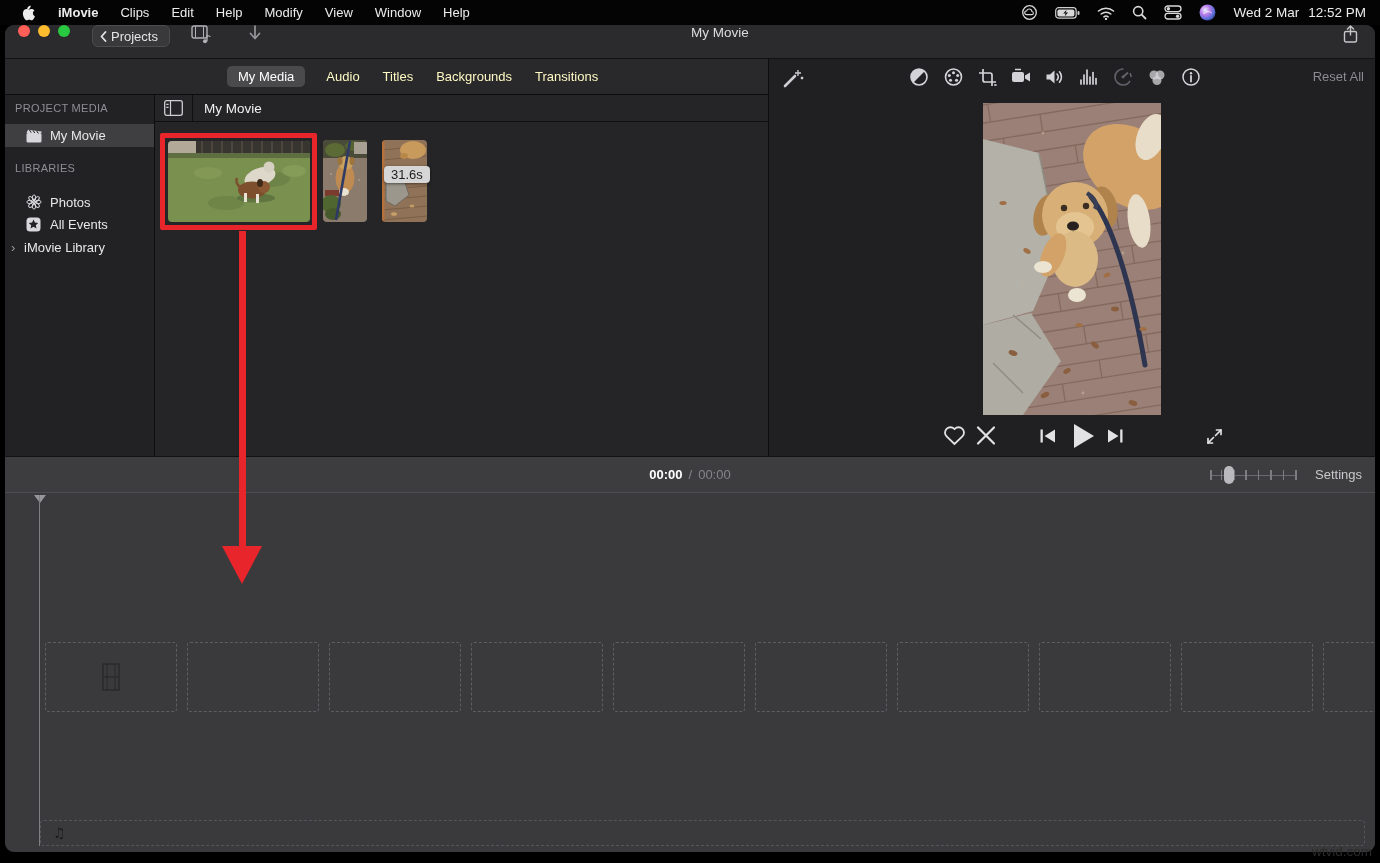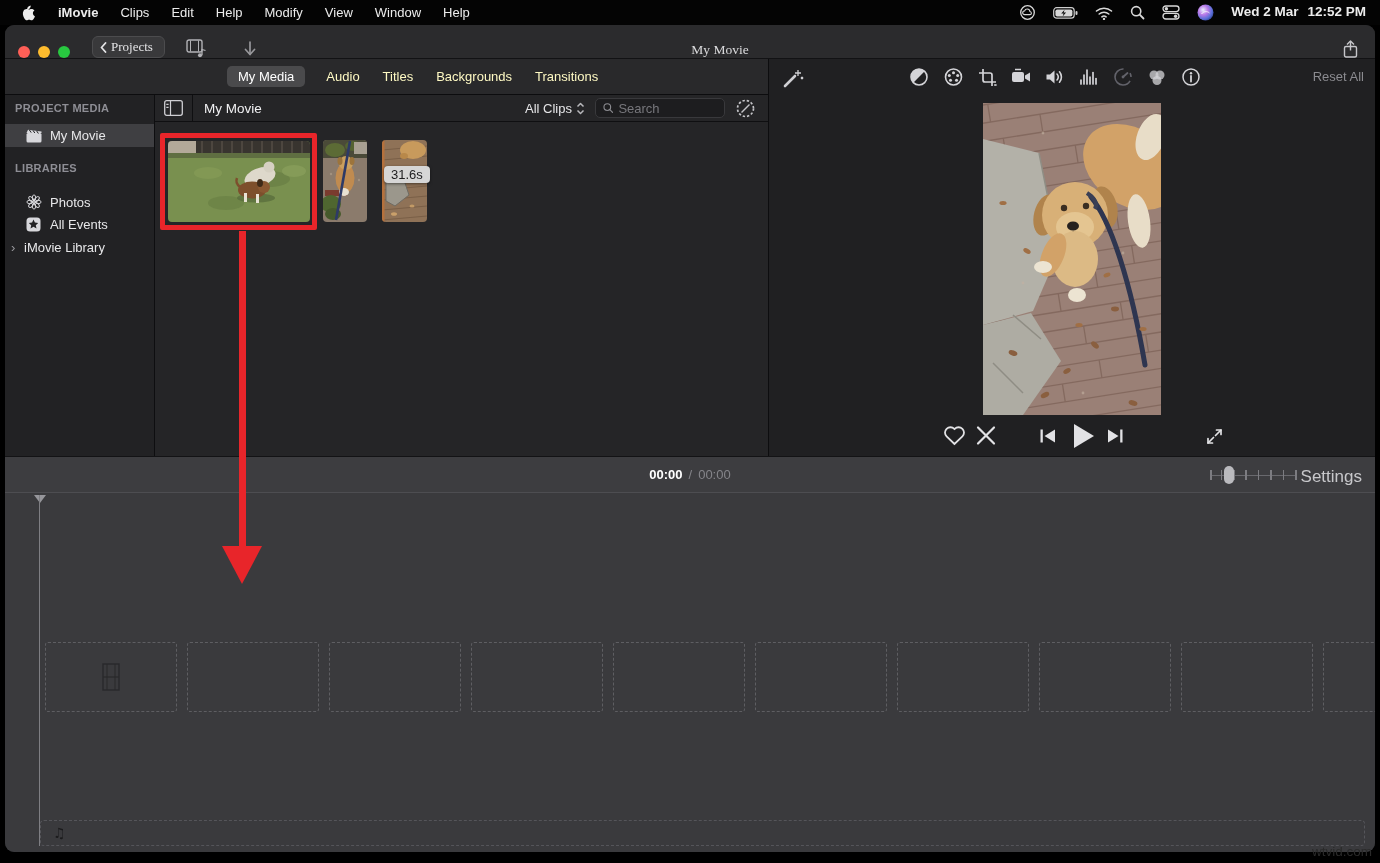--- a/index.html
+++ b/index.html
@@ -11,32 +11,32 @@
   }
   
   .menubar {
     position:absolute; left:0; top:0; width:1380px; height:25px;
     background:#040404; display:flex; align-items:center; padding:0 14px;
     font-size:13px; color:#ececec; white-space:nowrap;
   }
   .menubar .apple { margin:0 12px 0 8px; display:flex; align-items:center; }
   .menu-item { padding:0 11px; }
   .menu-item.app-name { font-weight:700; }
-  .menu-right { margin-left:auto; display:flex; gap:17px;font-weight:bold; }
+  .menu-right { margin-left:auto; display:flex; align-items:center; gap:17px; }
   .menu-right .statusicon { display:flex; align-items:center; }
   .clock { display:flex; gap:9px; font-size:13.5px; }
   
   .window {
     position:absolute; left:5px; top:25px; width:1370px; height:827px;
     background:#1f1f21; border-radius:9px; overflow:hidden;
     display:flex; flex-direction:column;
   }
   .titlebar {
     height:34px; background:#2b2b2d; border-bottom:1px solid #121214;
-    position:relative; display:flex; align-items:flex-end; flex:none;font-family:Liberation Serif, serif;
+    position:relative; display:flex; align-items:flex-start; flex:none;
   }
   .traffic { display:flex; gap:8px; margin-left:13px; }
   .tl-dot { width:12px; height:12px; border-radius:50%; }
   .projects-btn {
     margin-left:22px; height:22px; display:flex; align-items:center; gap:4px;
     padding:0 11px 0 7px; background:#39393b; border:1px solid #4c4c4e;
     border-radius:6px; font-size:13px; color:#e4e4e6;
   }
   .tb-icon { color:#b2b2b6; display:flex; align-items:center; }
   .mediabrowser-btn { margin-left:21px; }
@@ -51,21 +51,21 @@
   .left-region { width:763px; flex:none; display:flex; flex-direction:column; }
   .tabstrip {
     height:36px; flex:none; background:#29292b; border-bottom:1px solid #0c0c0e;
     display:flex; align-items:center; padding-left:222px; gap:19px; font-size:13px;
   }
   .tab { color:#fef9c3; padding:3px 2px; }
   .tab.active { background:#4a4a4c; color:#fff; border-radius:5px; padding:3px 11px; }
   .left-lower { flex:1; display:flex; }
   
   .sidebar { width:150px; flex:none; background:#222224; border-right:1px solid #0e0e10; padding-top:6px; }
-  .sb-header { height:14px; padding-left:10px; font-size:11px; font-weight:700; letter-spacing:.3px; color:#8e8e95; display:flex; align-items:center; }
+  .sb-header { height:14px; padding-left:10px; font-size:11px; font-weight:400; letter-spacing:.3px; color:#8e8e95; display:flex; align-items:center; }
   .sb-header.libs { margin-top:13px; height:16px; }
   .sb-item { height:23px; display:flex; align-items:center; gap:8px; padding-left:20px; font-size:13px; color:#e7e7e9; }
   .sb-item.first { margin-top:9px; }
   .sb-item.pad { margin-top:15px; margin-bottom:0; height:22px; }
   .sb-item.selected { background:#3f3f42; }
   .sb-item .sb-ic { display:flex; width:17px; justify-content:center; color:#d8d8dc; }
   .sb-item.lib-root { padding-left:6px; gap:4px; }
   .disclosure { color:#9a9a9f; font-size:13px; width:9px; }
   
   .browser { flex:1; background:#252527; display:flex; flex-direction:column; }
@@ -116,21 +116,21 @@
     height:36px; flex:none; background:#3d3d40; border-top:1px solid #131315; position:relative;
     display:flex; align-items:center; justify-content:center; font-size:13px;
   }
   .timecode { display:flex; gap:6px; }
   .tc-cur { color:#fff; font-weight:700; }
   .tc-sep,.tc-total { color:#85858a; }
   .zoom-slider { position:absolute; right:78px; top:0; width:87px; height:36px; }
   .zs-line { position:absolute; left:0; right:0; top:17.5px; height:1px; background:#69696e; }
   .zs-tick { position:absolute; top:13px; width:1.5px; height:10px; background:#7c7c81; }
   .zs-thumb { position:absolute; left:14px; top:9px; width:10px; height:18px; border-radius:5px; background:#bababe; }
-  .settings-label { position:absolute; right:13px; top:10px; font-size:17px; color:#c8c8cb; }
+  .settings-label { position:absolute; right:13px; top:10px; font-size:13px; color:#c8c8cb; }
   
   .timeline { flex:1; background:#3a3a3d; border-top:1px solid #4d4d51; position:relative; overflow:hidden; }
   .playhead-line { position:absolute; left:34px; top:2px; width:1px; height:351px; background:#7e7e83; }
   .playhead-tri {
     position:absolute; left:29px; top:2px; width:0; height:0;
     border-left:6px solid transparent; border-right:6px solid transparent; border-top:8px solid #96969b;
   }
   .drop-box {
     position:absolute; top:149px; width:132px; height:70px;
     border:1px dashed #5e5e62; border-radius:3px;
@@ -328,42 +328,20 @@
             <div class="browser-header">
               <span class="pane-toggle">
                 <svg width="19" height="16" viewBox="0 0 19 16">
                     <rect x="0.7" y="0.7" width="17.6" height="14.6" rx="2" fill="none" stroke="currentColor" stroke-width="1.3"></rect>
                     <line x1="6.5" y1="1" x2="6.5" y2="15" stroke="currentColor" stroke-width="1.2"></line>
                     <line x1="2.3" y1="4.4" x2="4.6" y2="4.4" stroke="currentColor" stroke-width="1.2"></line>
                     <line x1="2.3" y1="7.4" x2="4.6" y2="7.4" stroke="currentColor" stroke-width="1.2"></line>
                   </svg>
               </span>
               <span class="pane-title">My Movie</span>
-              <span class="bh-right">
-                <span class="filter">
-                  <span>All Clips</span>
-                  <svg width="9" height="13" viewBox="0 0 9 13">
-                      <polyline points="1.5,4.5 4.5,1.5 7.5,4.5" fill="none" stroke="#b8b8bc" stroke-width="1.5" stroke-linejoin="round"></polyline>
-                      <polyline points="1.5,8.5 4.5,11.5 7.5,8.5" fill="none" stroke="#b8b8bc" stroke-width="1.5" stroke-linejoin="round"></polyline>
-                    </svg>
-                </span>
-                <span class="searchbox">
-                  <svg width="12" height="12" viewBox="0 0 13 13">
-                      <circle cx="5.4" cy="5.4" r="4.2" fill="none" stroke="#8a8a8f" stroke-width="1.4"></circle>
-                      <line x1="8.6" y1="8.6" x2="12" y2="12" stroke="#8a8a8f" stroke-width="1.5" stroke-linecap="round"></line>
-                    </svg>
-                  <input type="text" placeholder="Search" style="">
-                </span>
-                <span style="display:flex;color:#c4c4c8">
-                  <svg width="21" height="21" viewBox="0 0 21 21">
-                      <circle cx="10.5" cy="10.5" r="8" fill="none" stroke="currentColor" stroke-width="1.7" stroke-dasharray="2.4 1.9"></circle>
-                      <line x1="6.5" y1="14.5" x2="14.5" y2="6.5" stroke="currentColor" stroke-width="1.4"></line>
-                    </svg>
-                </span>
-              </span>
             </div>
 
             <div class="browser-content">
 
               <div class="thumb t1">
                 <svg width="142" height="81" viewBox="0 0 142 81">
                   <rect width="142" height="81" fill="#79904f"></rect>
                   <rect x="0" y="0" width="142" height="16" fill="#38342f"></rect>
                   <g stroke="#564f47" stroke-width="1.4">
                     <line x1="34" y1="0" x2="34" y2="15"></line>

